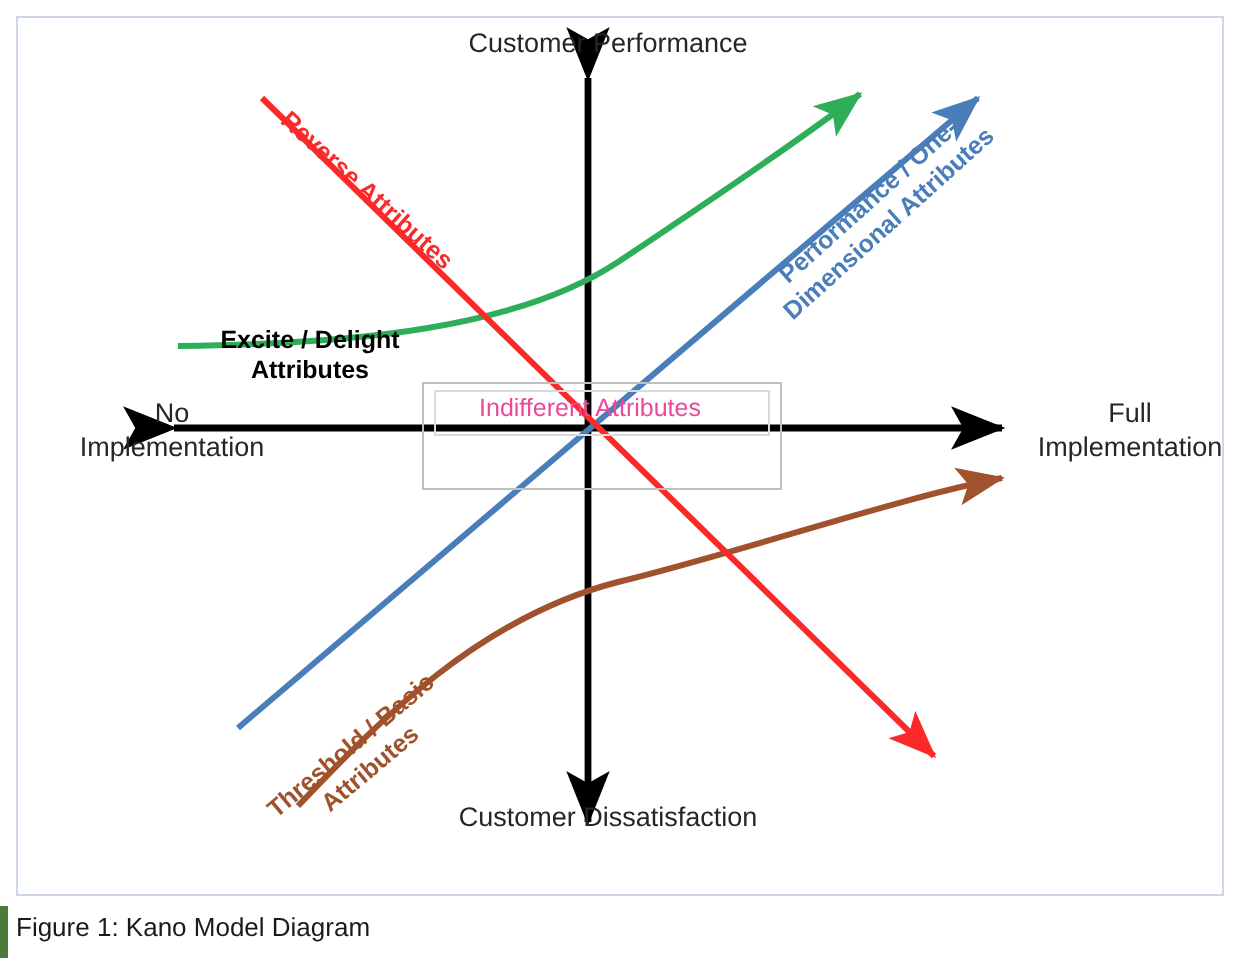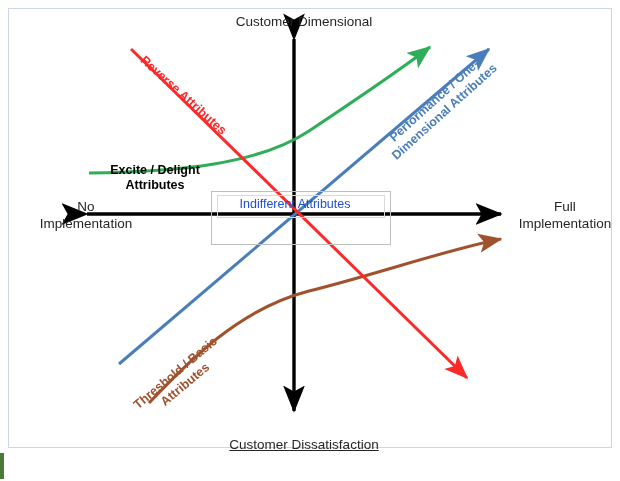--- a/index.html
+++ b/index.html
@@ -40,23 +40,22 @@
     line-height: 1.25;
     white-space: pre-line;
   }
   #label-satisfaction {
     left: 180px;
     top: 5px;
     width: 230px;
   }
   #label-dissatisfaction {
     left: 175px;
-    top: 428px;
+    top: 392px;
     width: 240px;
-    text-decoration: underline;
   }
   #label-no-implementation {
     left: 18px;
     top: 190px;
     width: 118px;
   }
   #label-full-implementation {
     left: 496px;
     top: 190px;
     width: 120px;
@@ -122,21 +121,21 @@
     box-sizing: border-box;
     background: transparent;
   }
   #label-indifferent {
     position: absolute;
     left: 202px;
     top: 188px;
     width: 168px;
     text-align: center;
     font-size: 12.5px;
-    color: #1d4ed8;
+    color: #ec4899;
   }
   #figure-caption {
     position: absolute;
     left: 8px;
     top: 456px;
     font-size: 13px;
     color: #1a1a1a;
   }
   #caption-bar {
     position: absolute;
@@ -183,21 +182,21 @@
 
       <path d="M 140,394 C 180,352 230,300 300,282 C 365,266 440,240 492,230" fill="none" stroke="#a0522d" stroke-width="3" marker-end="url(#arrow-brown)"></path>
 
       <line x1="122" y1="40" x2="458" y2="369" stroke="#fb2a2a" stroke-width="3" marker-end="url(#arrow-red)"></line>
     </svg>
 
     <div id="indifferent-box"></div>
     <div id="indifferent-inner"></div>
     <div id="label-indifferent" class="annotation-label">Indifferent Attributes</div>
 
-    <div id="label-satisfaction" class="axis-label">Customer Dimensional</div>
+    <div id="label-satisfaction" class="axis-label">Customer Performance</div>
 
     <div id="label-dissatisfaction" class="axis-label">Customer Dissatisfaction</div>
 
     <div id="label-no-implementation" class="axis-label">No
 Implementation</div>
 
     <div id="label-full-implementation" class="axis-label">Full
 Implementation</div>
 
     <div id="label-excite" class="curve-label">Excite / Delight
@@ -207,14 +206,15 @@
 
     <div id="label-performance" class="curve-label">Performance / One-
 Dimensional Attributes</div>
 
     <div id="label-threshold" class="curve-label">Threshold / Basic
 Attributes</div>
 
   </div>
 
   <div id="caption-bar"></div>
+  <div id="figure-caption">Figure 1: Kano Model Diagram</div>
 
 </div>
 
 </body></html>

